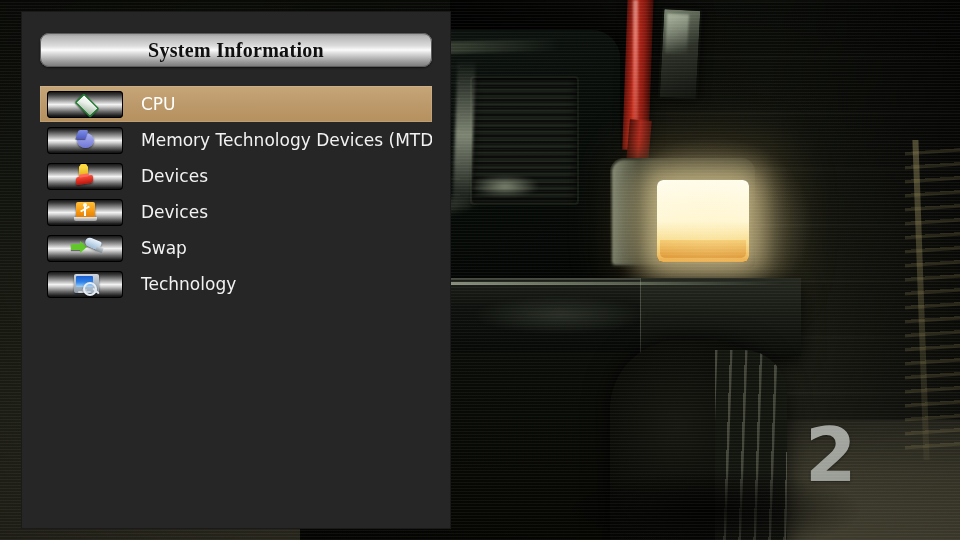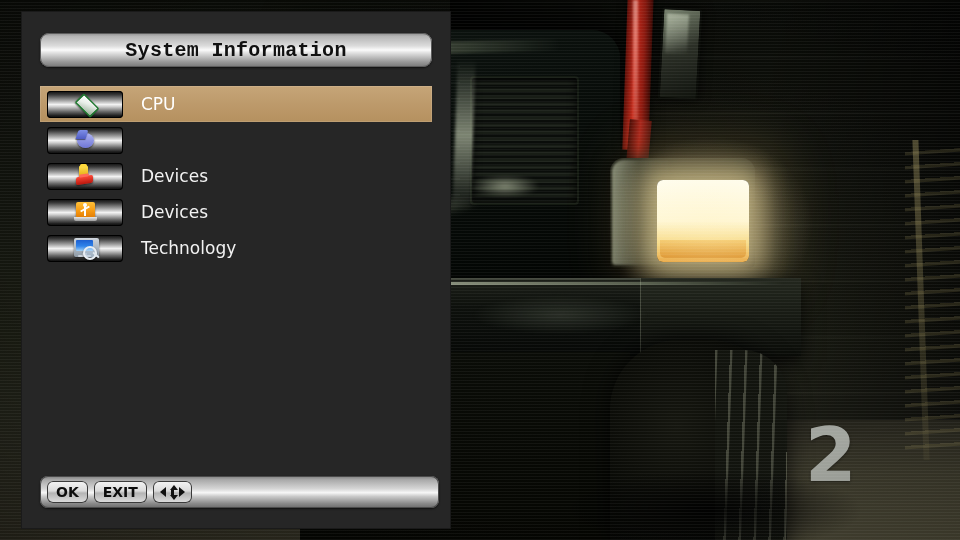--- a/index.html
+++ b/index.html
@@ -127,21 +127,21 @@
   
   #panel{position:absolute;left:22px;top:12px;width:428px;height:516px;
     background:#262626;box-shadow:0 0 0 1px #1a1a1a;}
 
   .title-bar{position:absolute;left:18px;top:21px;width:392px;height:34px;
     border-radius:9px;
     background:linear-gradient(180deg,#8d8d8d 0%,#b5b5b5 10%,#dcdcdc 38%,#fbfbfb 50%,#e2e2e2 58%,#9b9b9b 84%,#777 100%);
     box-shadow:inset 0 0 0 1px #5c5c5c, 0 1px 2px rgba(0,0,0,.6);
     display:flex;align-items:center;justify-content:center;}
   .title-text{font-size:20px;font-weight:bold;color:#101010;letter-spacing:.3px;
-    font-family:Liberation Mono, monospace;}
+    font-family:Liberation Serif, serif;}
 
   .menu{position:absolute;left:18px;top:74px;width:392px;}
   .row{position:relative;height:36px;display:flex;align-items:center;}
   .row.sel{background:#c09c6c;
     background:linear-gradient(180deg,#c6a578 0%,#bd9a6b 50%,#b5915f 100%);
     box-shadow:inset 0 0 0 1px rgba(255,255,255,.12);}
   .icon-plate{position:relative;width:76px;height:27px;margin-left:7px;flex:none;
     border-radius:4px;overflow:hidden;
     background:linear-gradient(180deg,#0b0b0b 0%,#3a3a3a 14%,#9d9d9d 34%,#f2f2f2 50%,#cfcfcf 58%,#6a6a6a 76%,#1c1c1c 92%,#0a0a0a 100%);
     box-shadow:inset 0 0 0 1px #000;
@@ -313,20 +313,21 @@
       </div>
 
 
       <div class="row">
         <span class="icon-plate">
           <span class="ic">
               <span class="pie"></span>
               <span class="pie-slice"></span>
             </span>
         </span>
+        <span class="row-label">Memory Technology Devices (MTD</span>
       </div>
 
       <div class="row">
         <span class="icon-plate">
           <span class="ic">
               <span class="brick-y"></span>
               <span class="brick-r"></span>
             </span>
         </span>
         <span class="row-label">Devices</span>
@@ -336,45 +337,44 @@
         <span class="icon-plate">
           <span class="ic">
               <span class="devbox"></span>
               <span class="usbsym"></span>
               <span class="devfoot"></span>
             </span>
         </span>
         <span class="row-label">Devices</span>
       </div>
 
+      <div class="row">
+        <span class="icon-plate">
+          <span class="ic">
+              <span class="arw"></span>
+              <span class="stick"></span>
+              <span class="stick-cap"></span>
+            </span>
+        </span>
+        <span class="row-label">Swap</span>
+      </div>
 
 
       <div class="row">
         <span class="icon-plate">
           <span class="ic">
               <span class="mon"></span>
               <span class="mon-screen"></span>
               <span class="mon-stand"></span>
               <span class="mon-foot"></span>
               <span class="mag"></span>
               <span class="mag-h"></span>
             </span>
         </span>
         <span class="row-label">Technology</span>
       </div>
 
 
     </div>
 
-    <div class="btn-bar">
-      <span class="btn">OK</span>
-      <span class="btn">EXIT</span>
-      <span class="btn btn-nav">
-        <span class="tri-l"></span>
-        <span class="ud">
-            <span class="ud-bar"></span>
-          </span>
-        <span class="tri-r"></span>
-      </span>
-    </div>
 
   </div>
 </div>
 
 </body></html>

